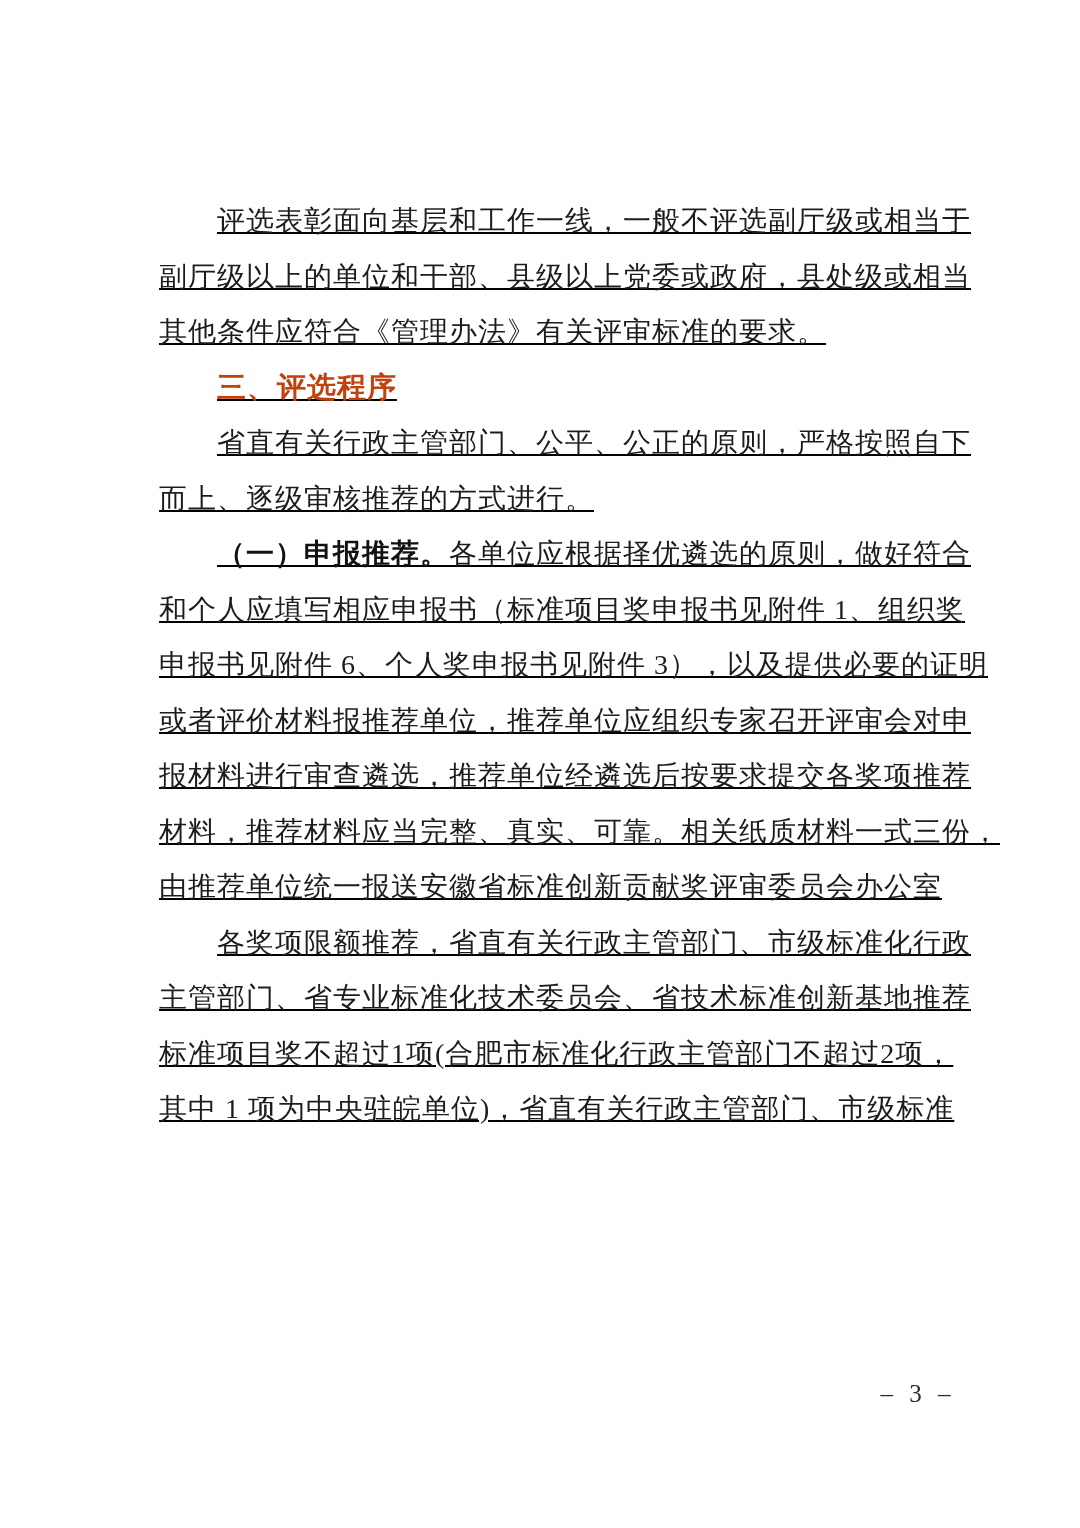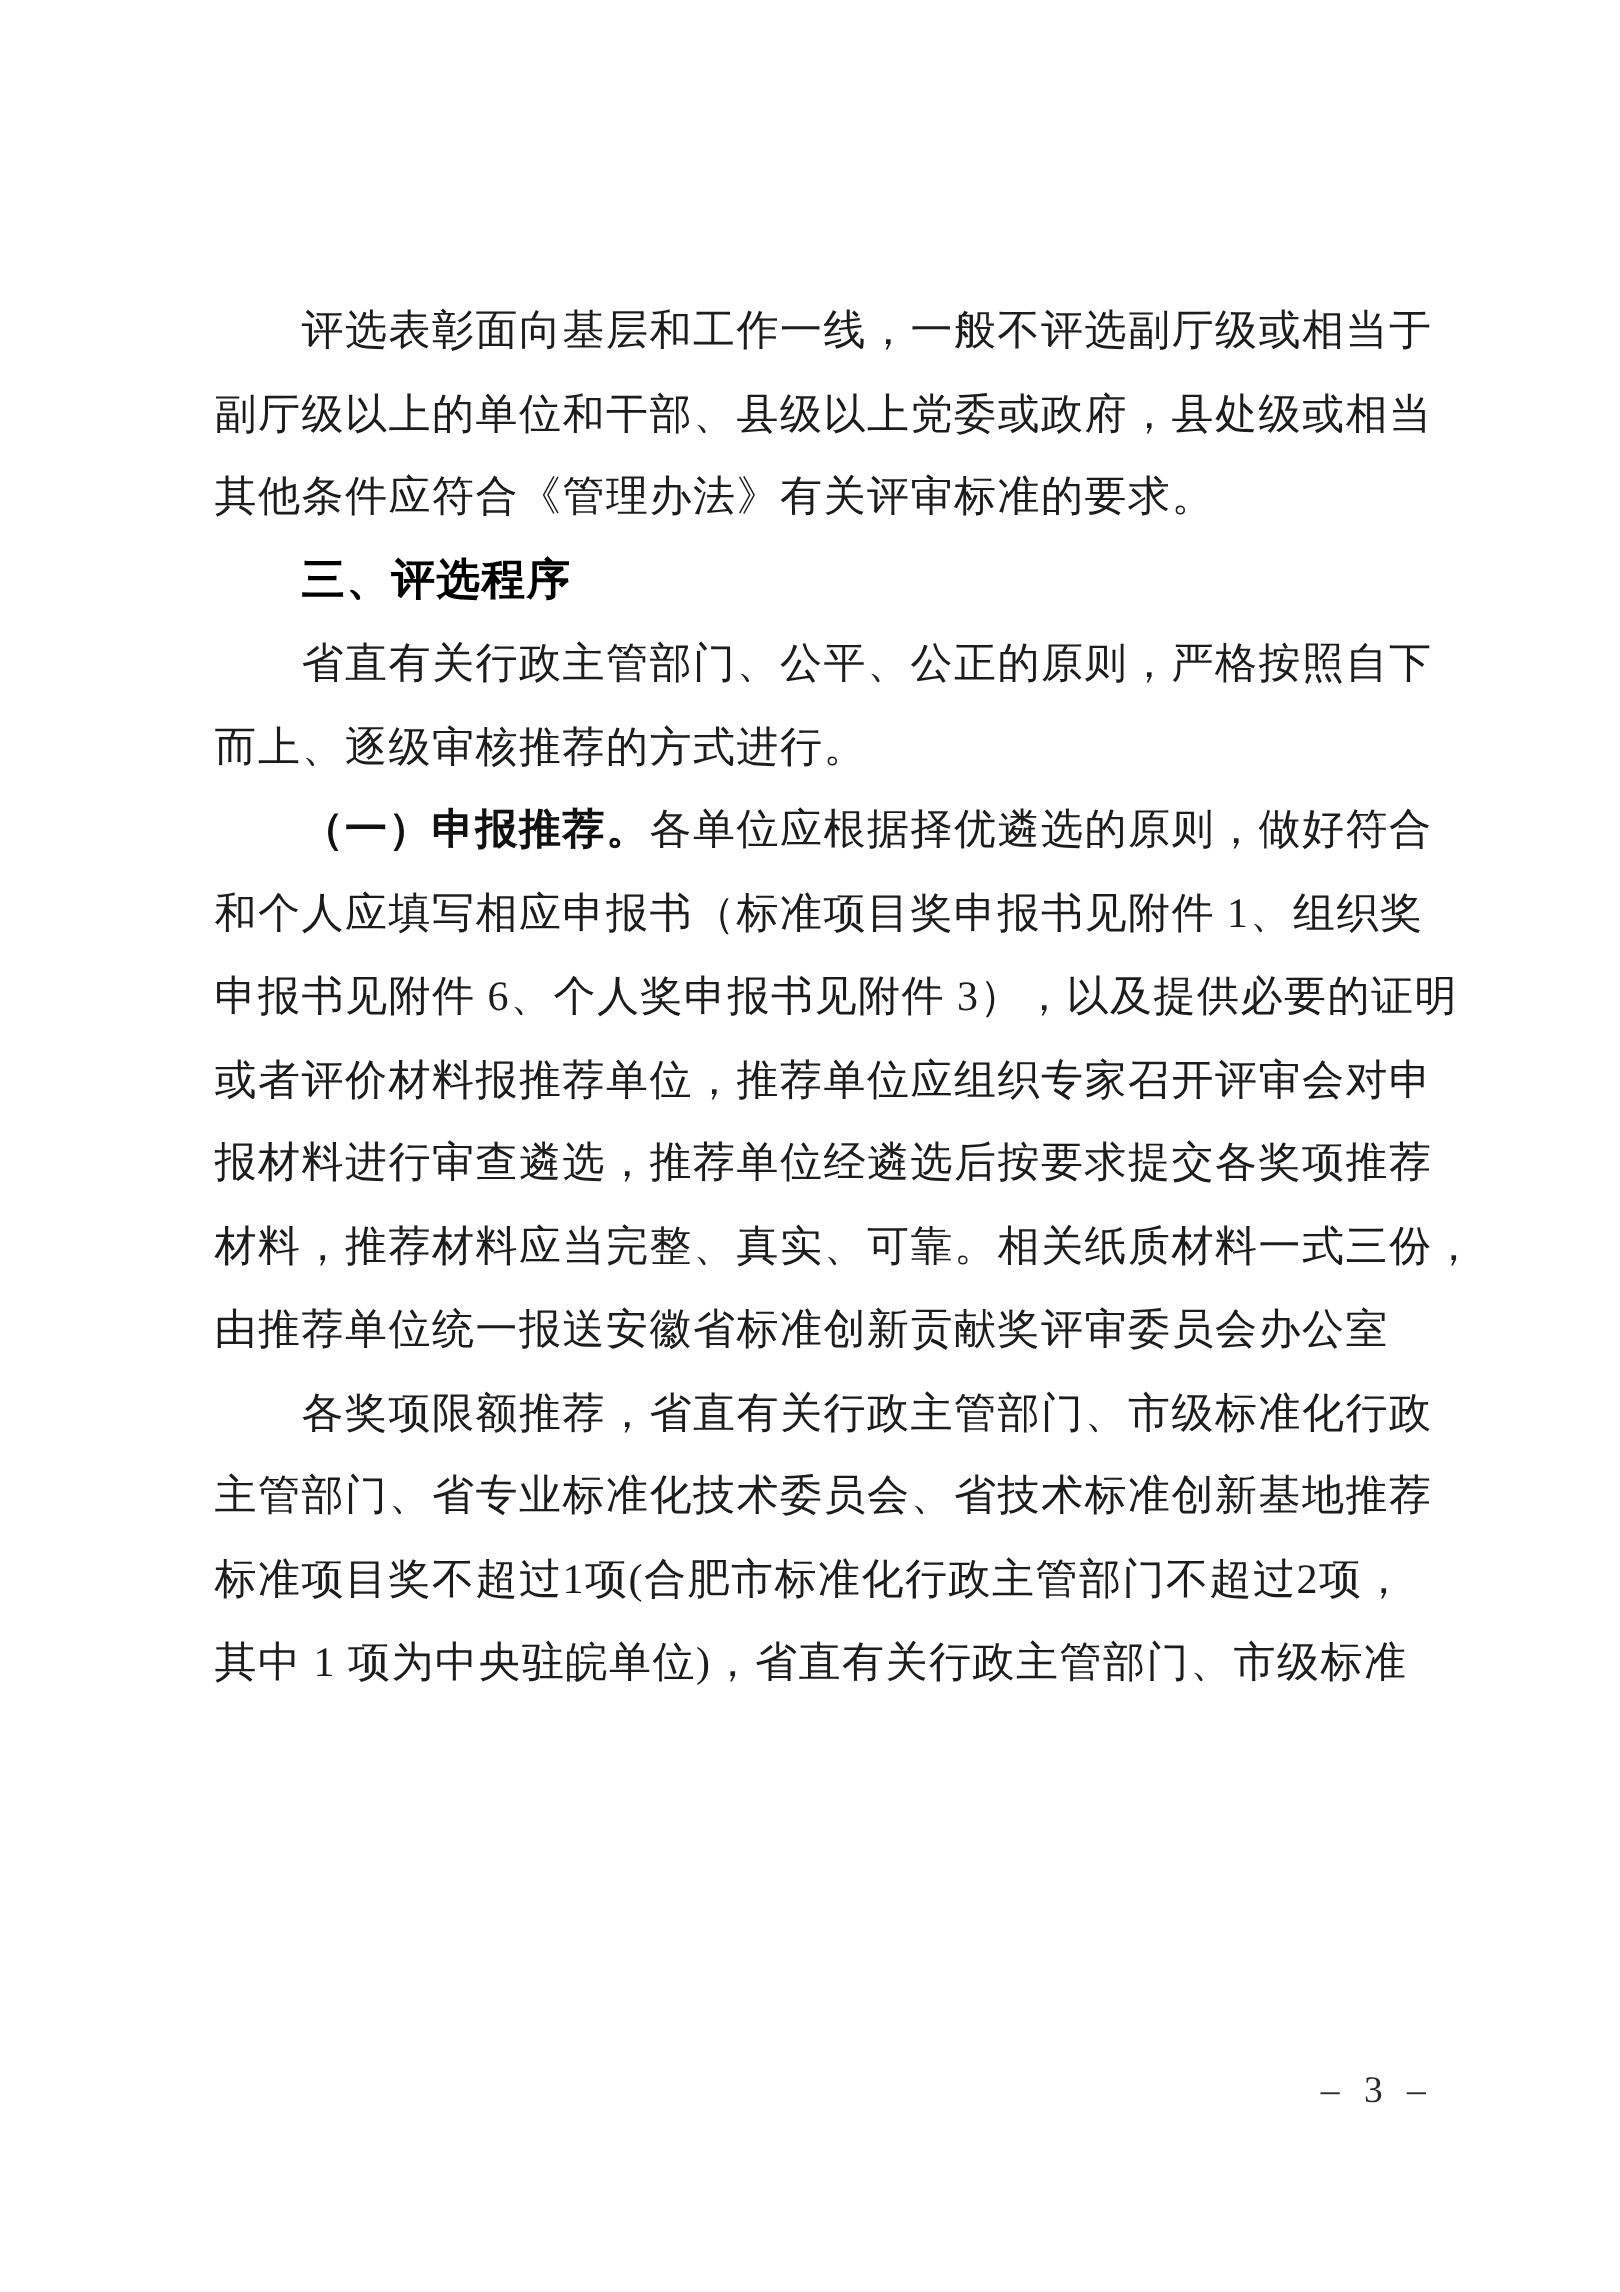--- a/index.html
+++ b/index.html
@@ -17,40 +17,41 @@
   .page {
     position: absolute;
     left: 0;
     top: 0;
     width: 1080px;
     height: 1528px;
     background: #ffffff;
   }
   .doc {
     position: absolute;
-    left: 143px;
+    left: 159px;
     top: 193px;
     width: 818px;
+    text-decoration: underline;
   }
   .line {
     font-size: 28px;
     line-height: 55.5px;
     height: 55.5px;
     letter-spacing: 1px;
     color: #1c1c1c;
     white-space: nowrap;
     text-align: left;
   }
   .indent {
     padding-left: 58px;
   }
   .heading {
     font-family: "Liberation Sans", "DejaVu Sans", sans-serif;
     font-weight: 700;
-    color: #000000;
+    color: #c2410c;
     font-size: 29px;
   }
   .bold {
     font-weight: 700;
     color: #111111;
     margin-top: 32px;
   }
   .page-number {
     position: absolute;
     left: 878px;

